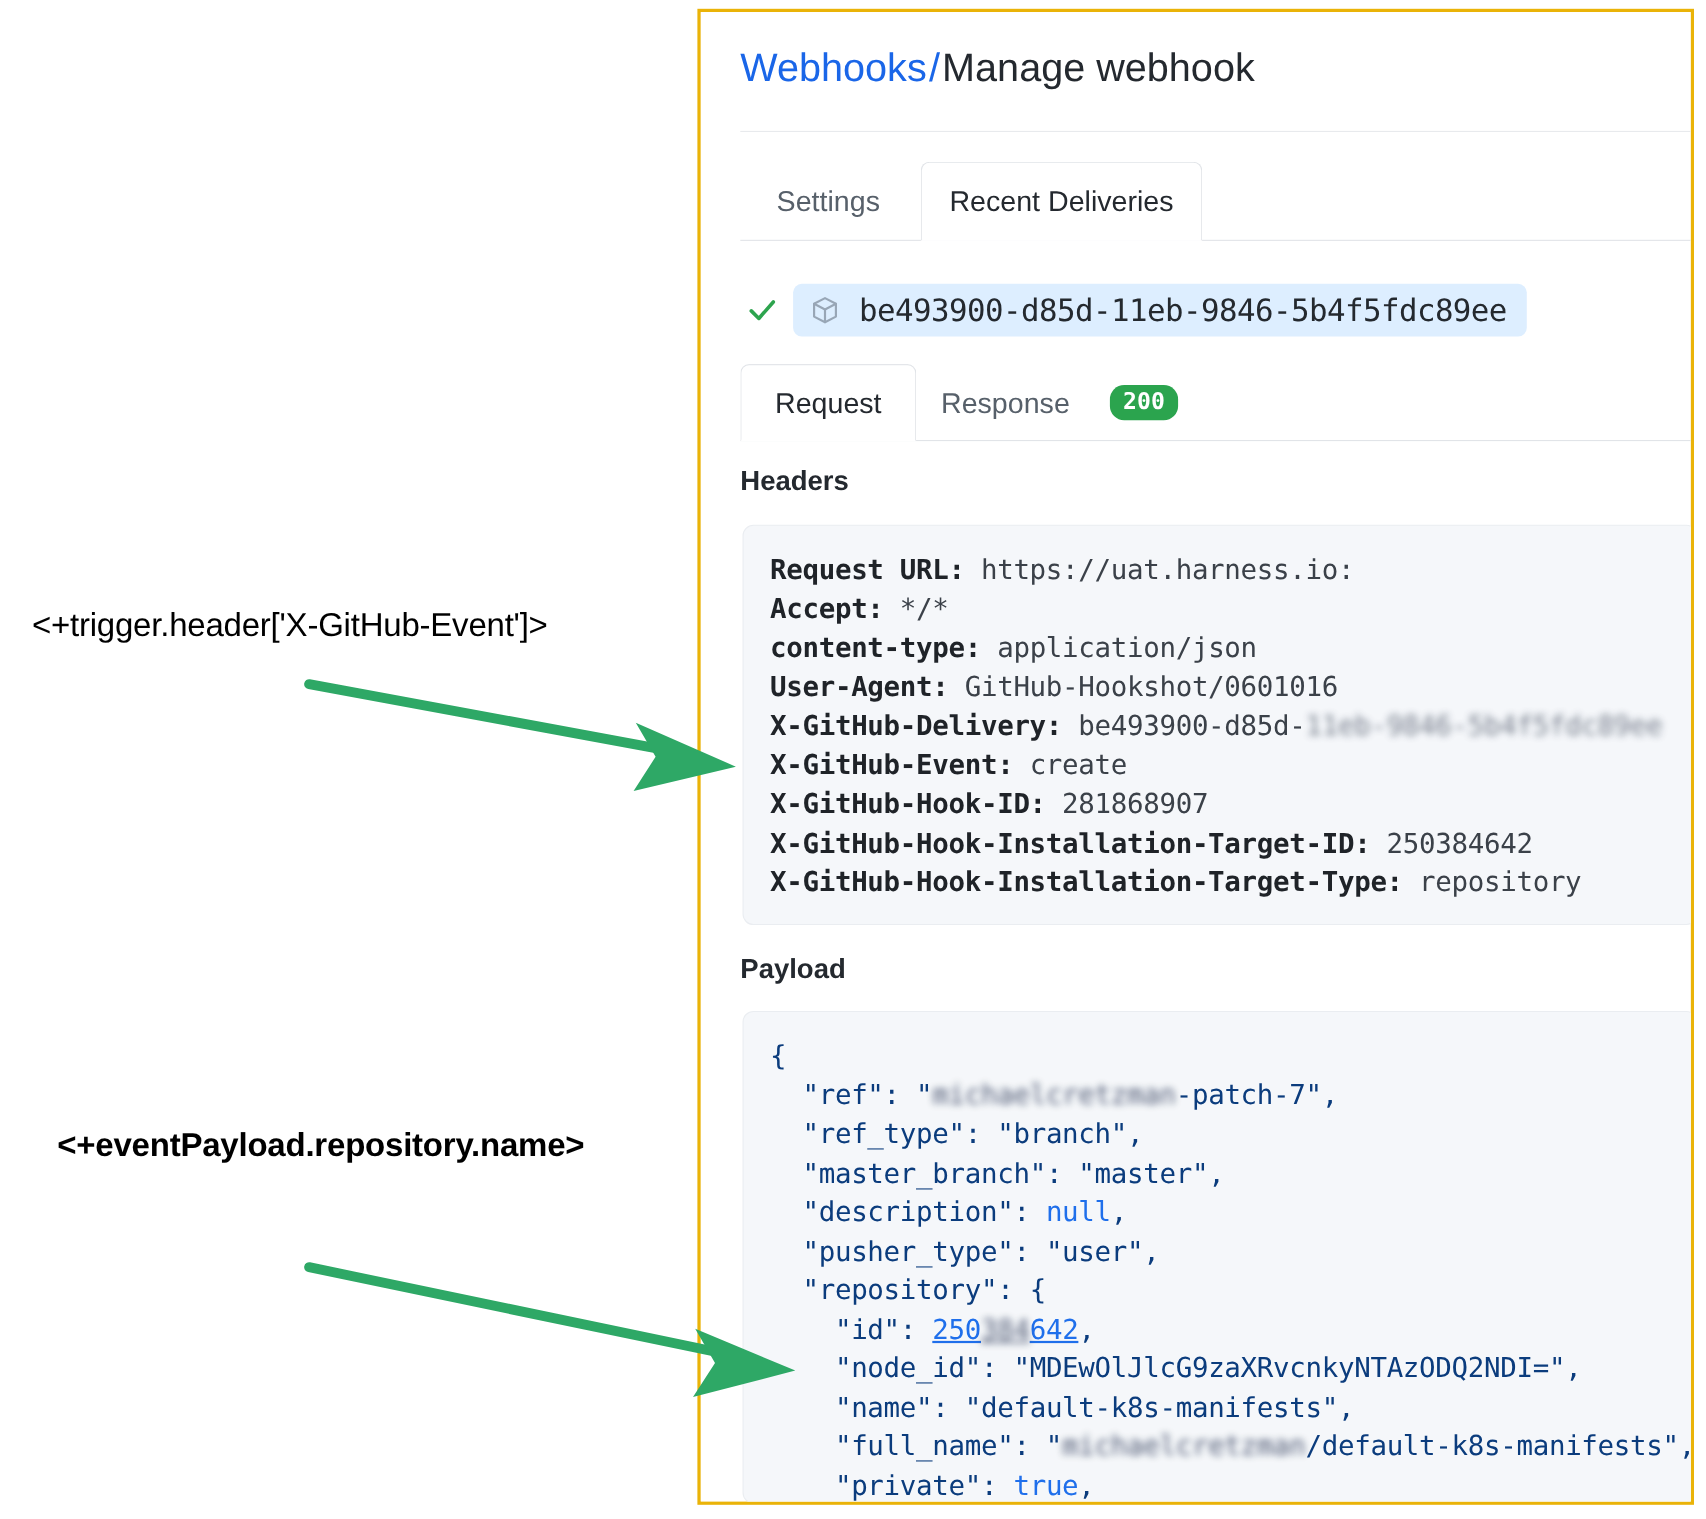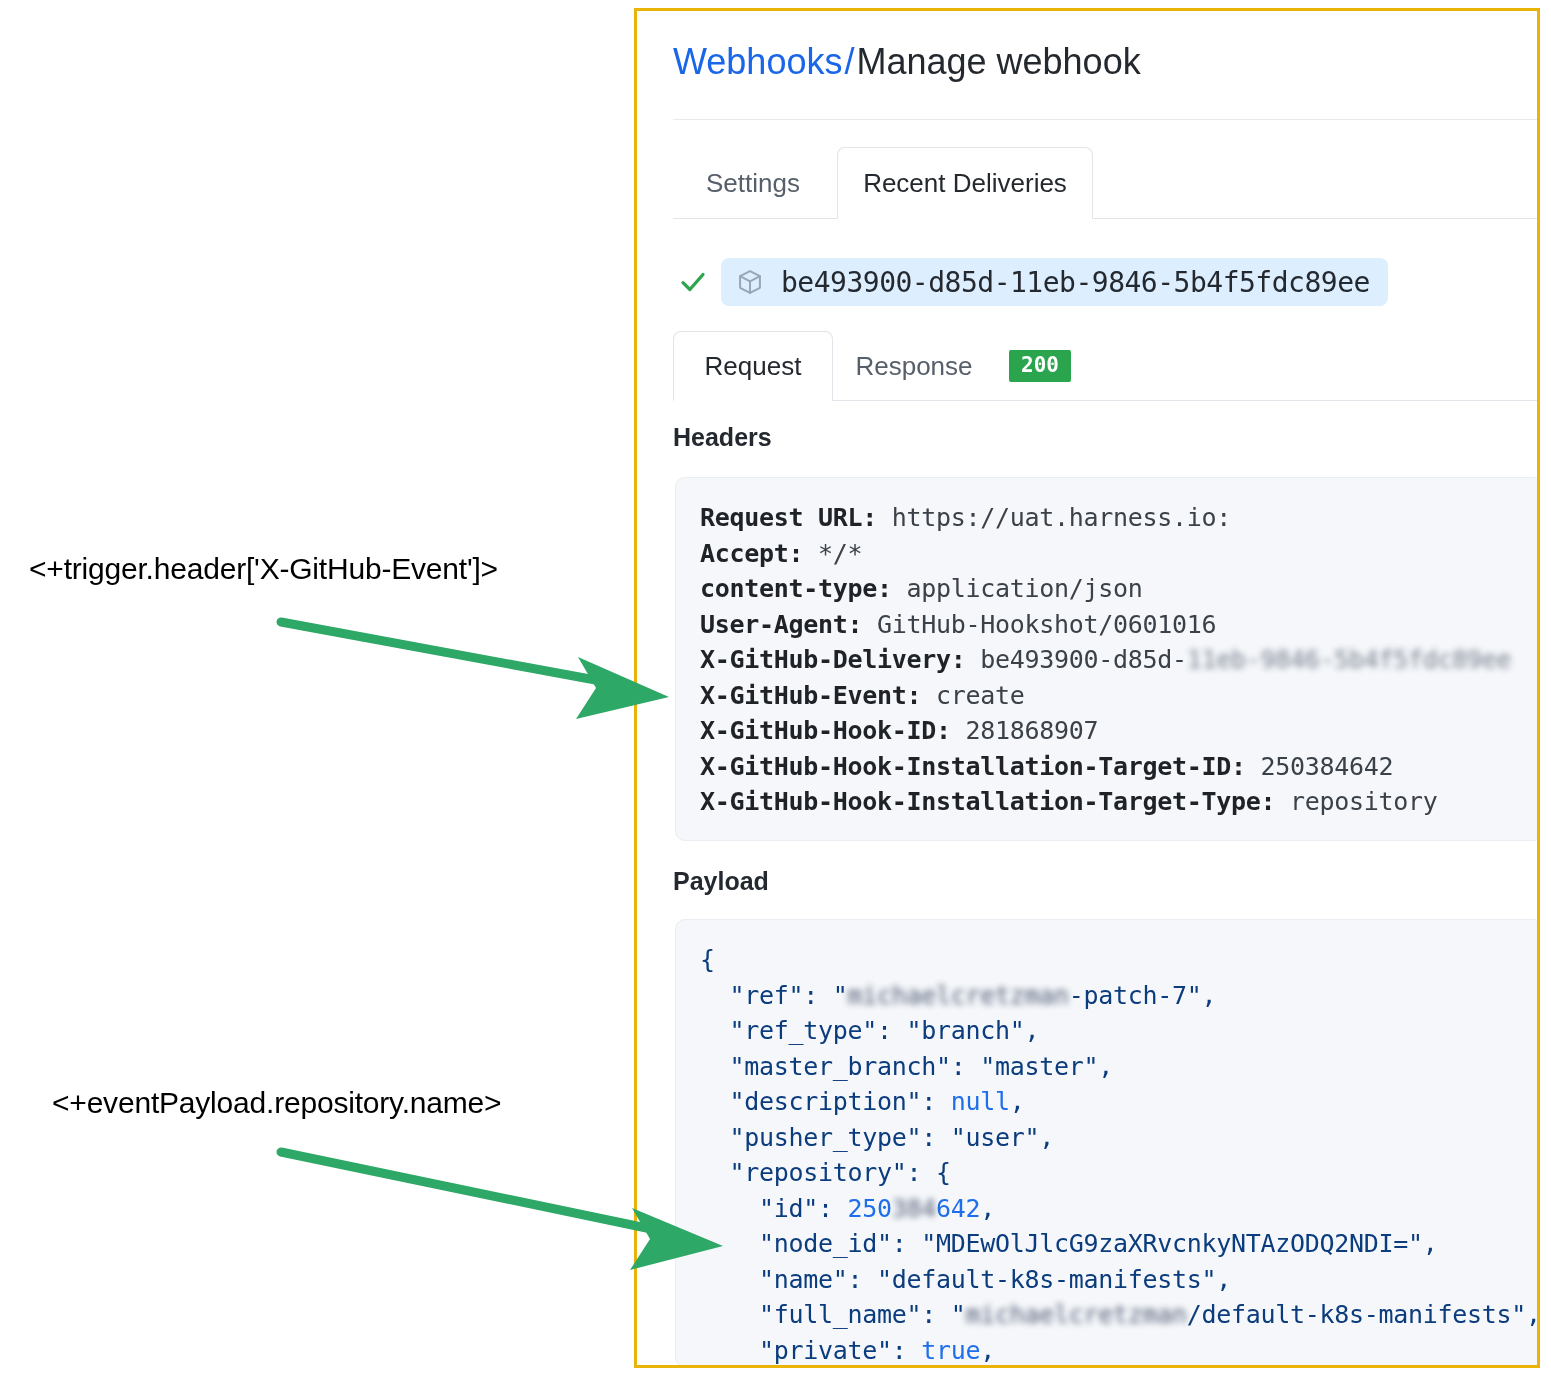--- a/index.html
+++ b/index.html
@@ -25,21 +25,21 @@
   }
   .annot-label {
     position: absolute;
     font-family: "Liberation Sans", sans-serif;
     font-size: 30px;
     color: #000000;
     white-space: nowrap;
     letter-spacing: -0.2px;
   }
   #annot-label-1 { left: 29px;  top: 552px; }
-  #annot-label-2 { left: 52px;  top: 1086px; }
+  #annot-label-2 { left: 52px;  top: 1025px; font-weight: bold; }
 
   
   #github-panel {
     position: absolute;
     left: 634px;
     top: 8px;
     width: 906px;
     height: 1360px;
     background: #ffffff;
     border: 3px solid #eab308;
@@ -198,21 +198,21 @@
   #subtab-response { left: 164px; width: 220px; padding-right: 66px; }
   #status-badge {
     position: absolute;
     left: 336px;
     top: 19px;
     background: #2ba44e;
     color: #ffffff;
     font-family: "DejaVu Sans Mono", monospace;
     font-size: 21px;
     font-weight: bold;
-    border-radius: 2px;
+    border-radius: 13px;
     padding: 5px 12px 6px 12px;
     line-height: 1;
     z-index: 3;
   }
 
   
   .section-title {
     position: absolute;
     left: 36px;
     font-size: 25px;
@@ -253,21 +253,21 @@
     letter-spacing: -0.3px;
   }
   .hkey { font-weight: bold; color: #1f2328; }
   .hval { font-weight: normal; color: #3b4149; }
 
   
   .j-key  { color: #0b3c7d; }
   .j-str  { color: #0b3c7d; }
   .j-punc { color: #0b3c7d; }
   .j-lit  { color: #1f6feb; }
-  .j-num  { color: #1f6feb; }
+  .j-num  { color: #1f6feb; text-decoration: underline; }
 
   
   .redacted {
     color: #44506b;
     filter: blur(3.4px);
     opacity: 0.92;
   }
   .redacted-light {
     color: #6a7180;
     filter: blur(3.2px);

